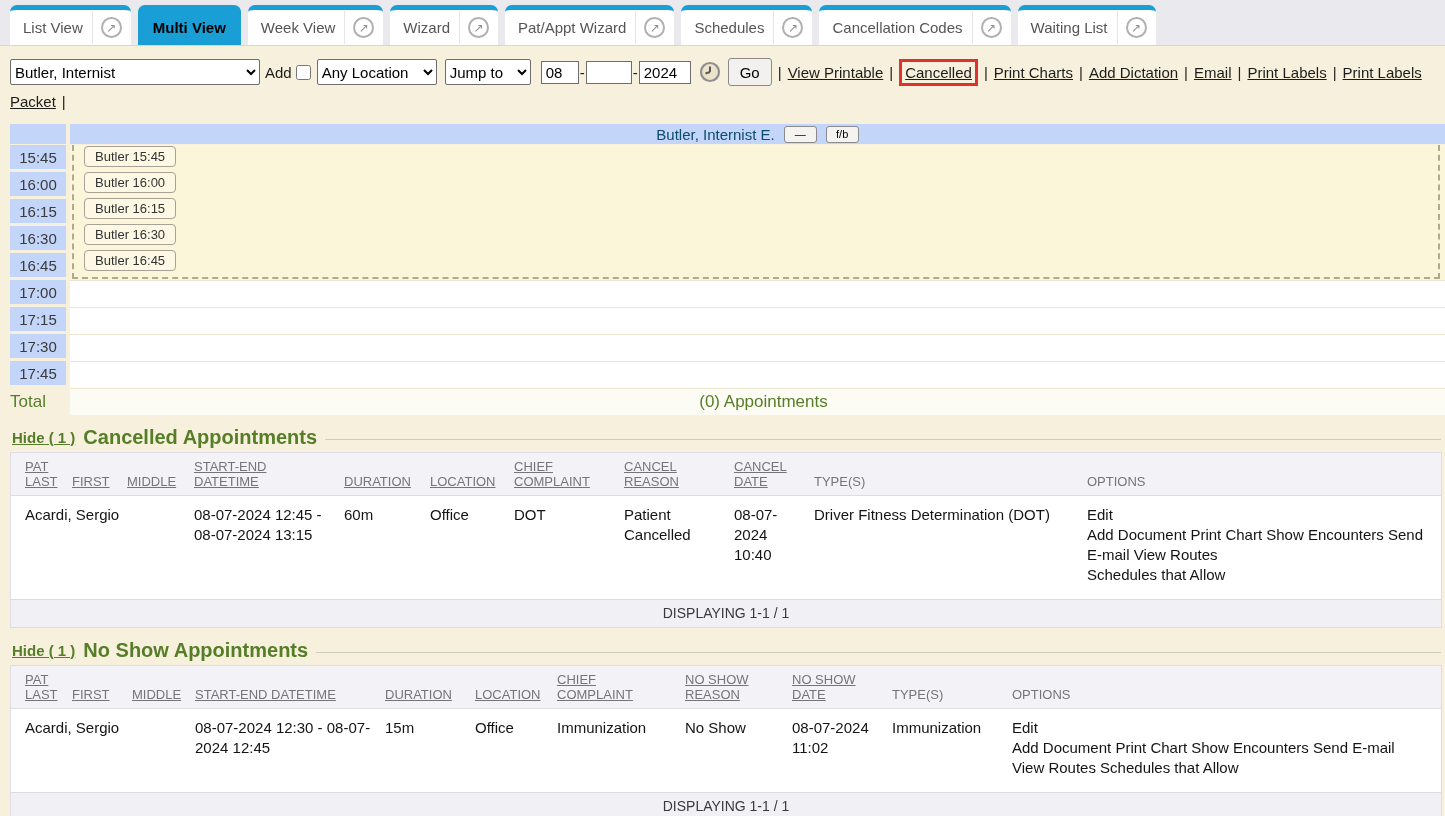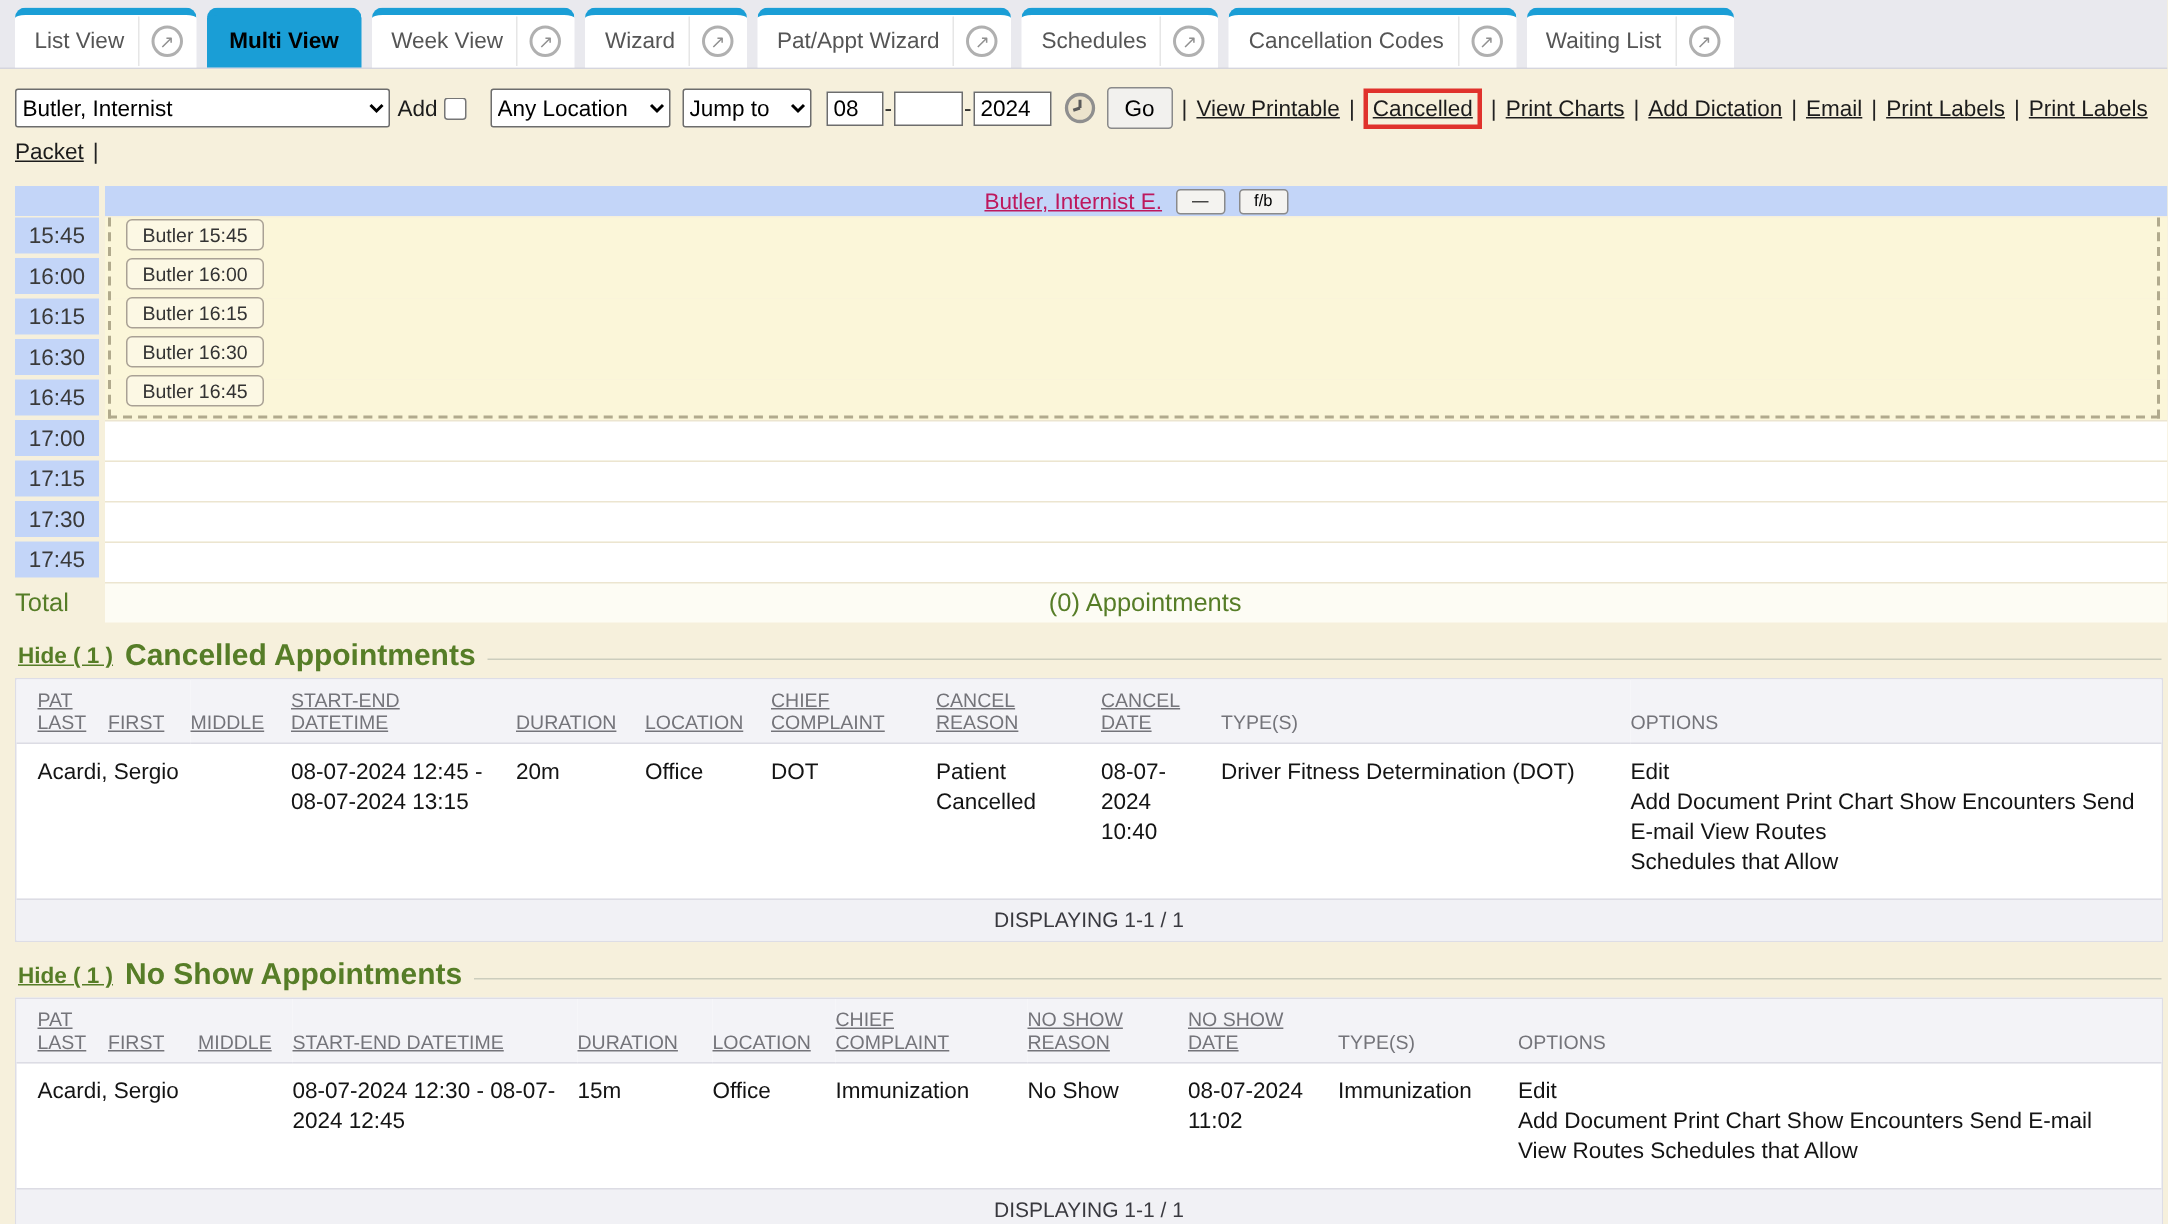--- a/index.html
+++ b/index.html
@@ -19,42 +19,42 @@
               display:flex; align-items:center; justify-content:center;
               color:#909090; font-size:12px; margin-left:8px; flex:0 0 auto; }
 
   
   .toolbar { padding:10px 4px 2px 10px; font-size:15px; }
   .toolbar-line1 { display:flex; align-items:center; white-space:nowrap; height:32px; }
   .toolbar-line2 { height:26px; display:flex; align-items:center; }
   select { height:26px; border:1px solid #6d6d6d; background:#fff; font-size:15px;
            font-family:inherit; border-radius:2px; }
   .provider-sel { width:250px; }
-  .location-sel { width:120px; margin-left:16px; }
+  .location-sel { width:120px; margin-left:6px; }
   .jump-sel { width:86px; margin-left:8px; }
   .add-lbl { margin-left:5px; }
   .add-chk { width:15px; height:15px; margin-left:4px; }
   .date-in { height:23px; border:1px solid #6d6d6d; font-size:15px; padding:0 4px;
              font-family:inherit; margin:0; }
   .w-mo { width:38px; margin-left:10px; } .w-dy { width:32px;padding-left:40px; } .w-yr { width:52px; }
   .dash { margin:0 1px; }
   .clock-icon { margin:0 7px 0 8px; display:inline-flex; }
   .go-btn { height:28px; padding:0 11px; border:1px solid #8a8a8a; border-radius:3px;
             background:#f2f1ee; font-size:15px; font-family:inherit; cursor:pointer; }
   .sep { margin:0 6px; color:#222; }
   .tb-link { color:#1c1c1c; text-decoration:underline; cursor:pointer; }
   .red-box { display:inline-block; border:3px solid #e0322c; padding:0 3px; line-height:21px; }
 
   
   .sched { margin:8px 0 0 10px; }
   .sched-header { display:flex; gap:4px; height:20px; margin-bottom:1px; }
   .corner { width:56px; background:#c3d5f8; }
   .sched-header-bar { flex:1; background:#c3d5f8; display:flex; justify-content:center;
                       align-items:center; gap:9px; }
-  .prov-link { color:#be185d; font-size:15px; text-decoration:underline; cursor:pointer; }
+  .prov-link { color:#0c4a6e; font-size:15px; cursor:pointer; }
   .mini-btn { height:17px; min-width:33px; font-size:11px; border:1px solid #8a8a8a;
               border-radius:3px; background:#f4f3f0; line-height:1; font-family:inherit; cursor:pointer; }
   .sched-body { position:relative; }
   .srow { display:flex; height:27px;justify-content:center; }
   .tcell { width:56px; height:24px; background:#c3d5f8; color:#3a3a3a; font-size:15px;
            display:flex; align-items:center; justify-content:center; margin-right:4px; }
   .scontent { flex:1; }
   .srow.y .scontent { background:#fbf6d9; }
   .srow.w .scontent { background:#fff; border-top:1px solid #ece5d0; }
   .dashed-area { position:absolute; left:62px; top:0; right:5px; height:134px;
@@ -266,21 +266,21 @@
       <th class="u">CANCEL
 DATE</th>
       <th>TYPE(S)</th>
       <th>OPTIONS</th>
     </tr>
       </thead>
     <tbody>
         <tr>
       <td colspan="3">Acardi, Sergio</td>
       <td>08-07-2024 12:45 - 08-07-2024 13:15</td>
-      <td>20m</td>
+      <td>60m</td>
       <td>Office</td>
       <td>DOT</td>
       <td>Patient Cancelled</td>
       <td>08-07-2024 10:40</td>
       <td>Driver Fitness Determination (DOT)</td>
       <td>Edit
 Add Document Print Chart Show Encounters Send E-mail View Routes
 Schedules that Allow</td>
     </tr>
       </tbody>

